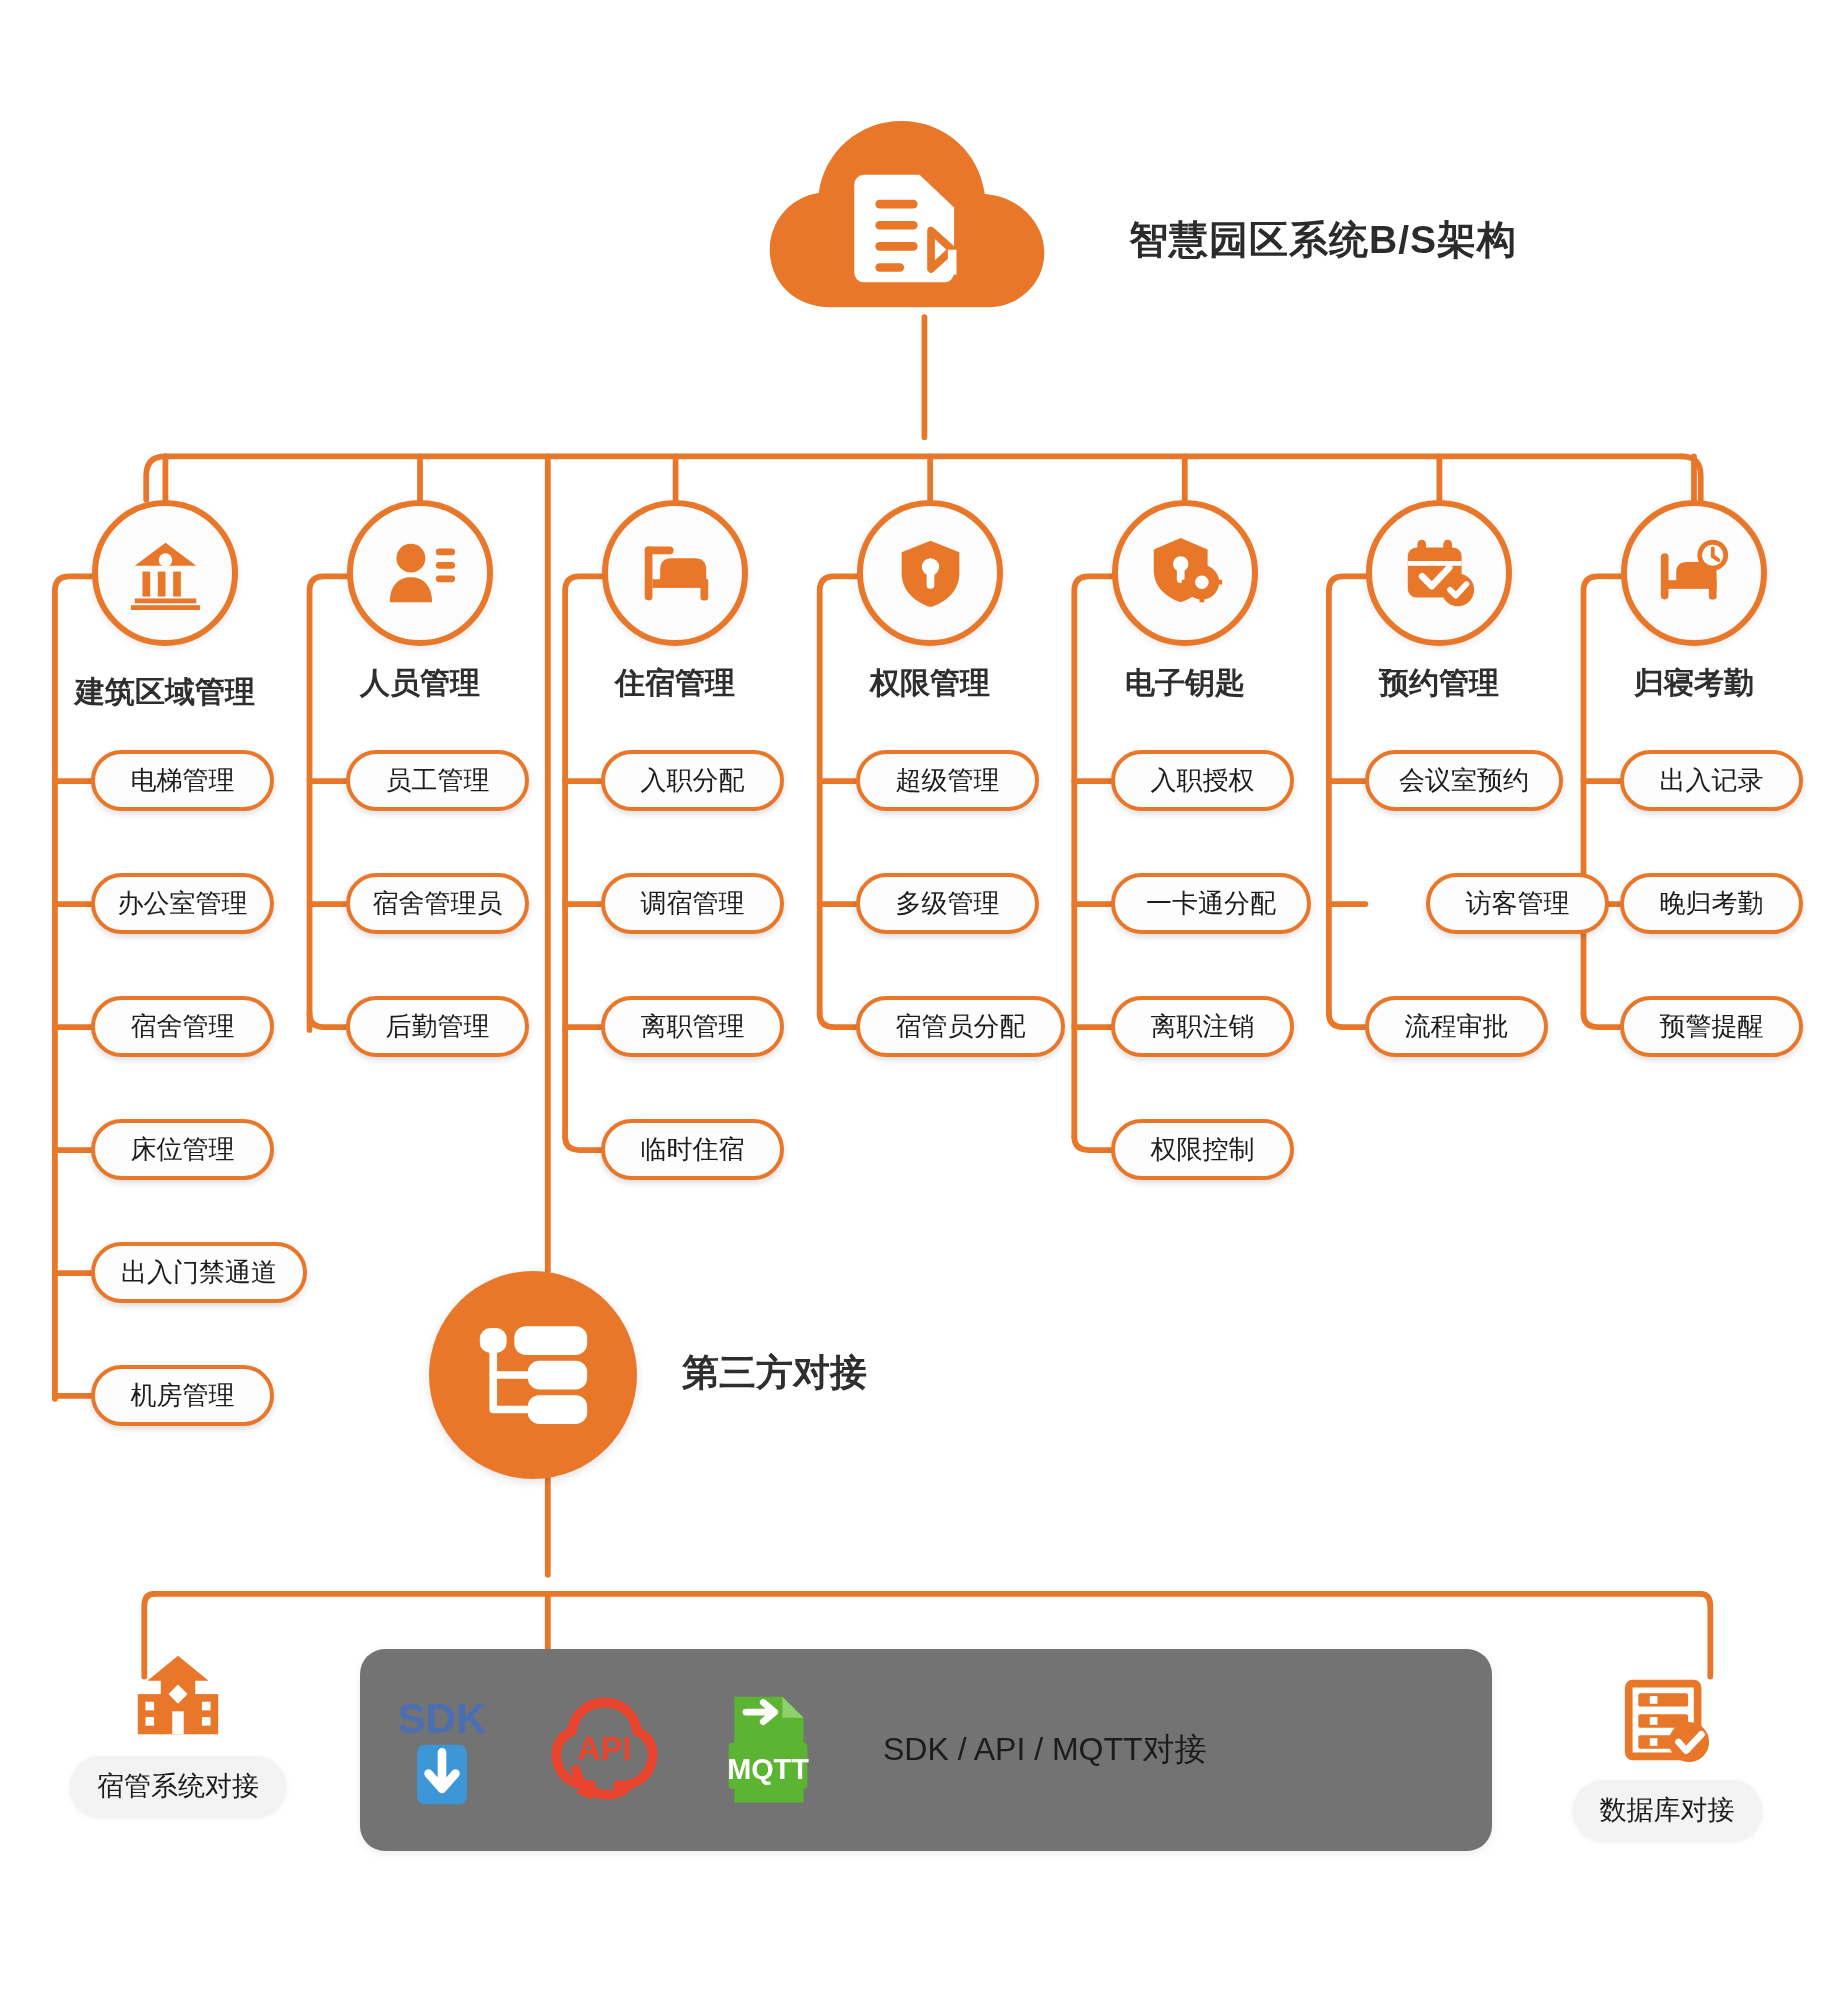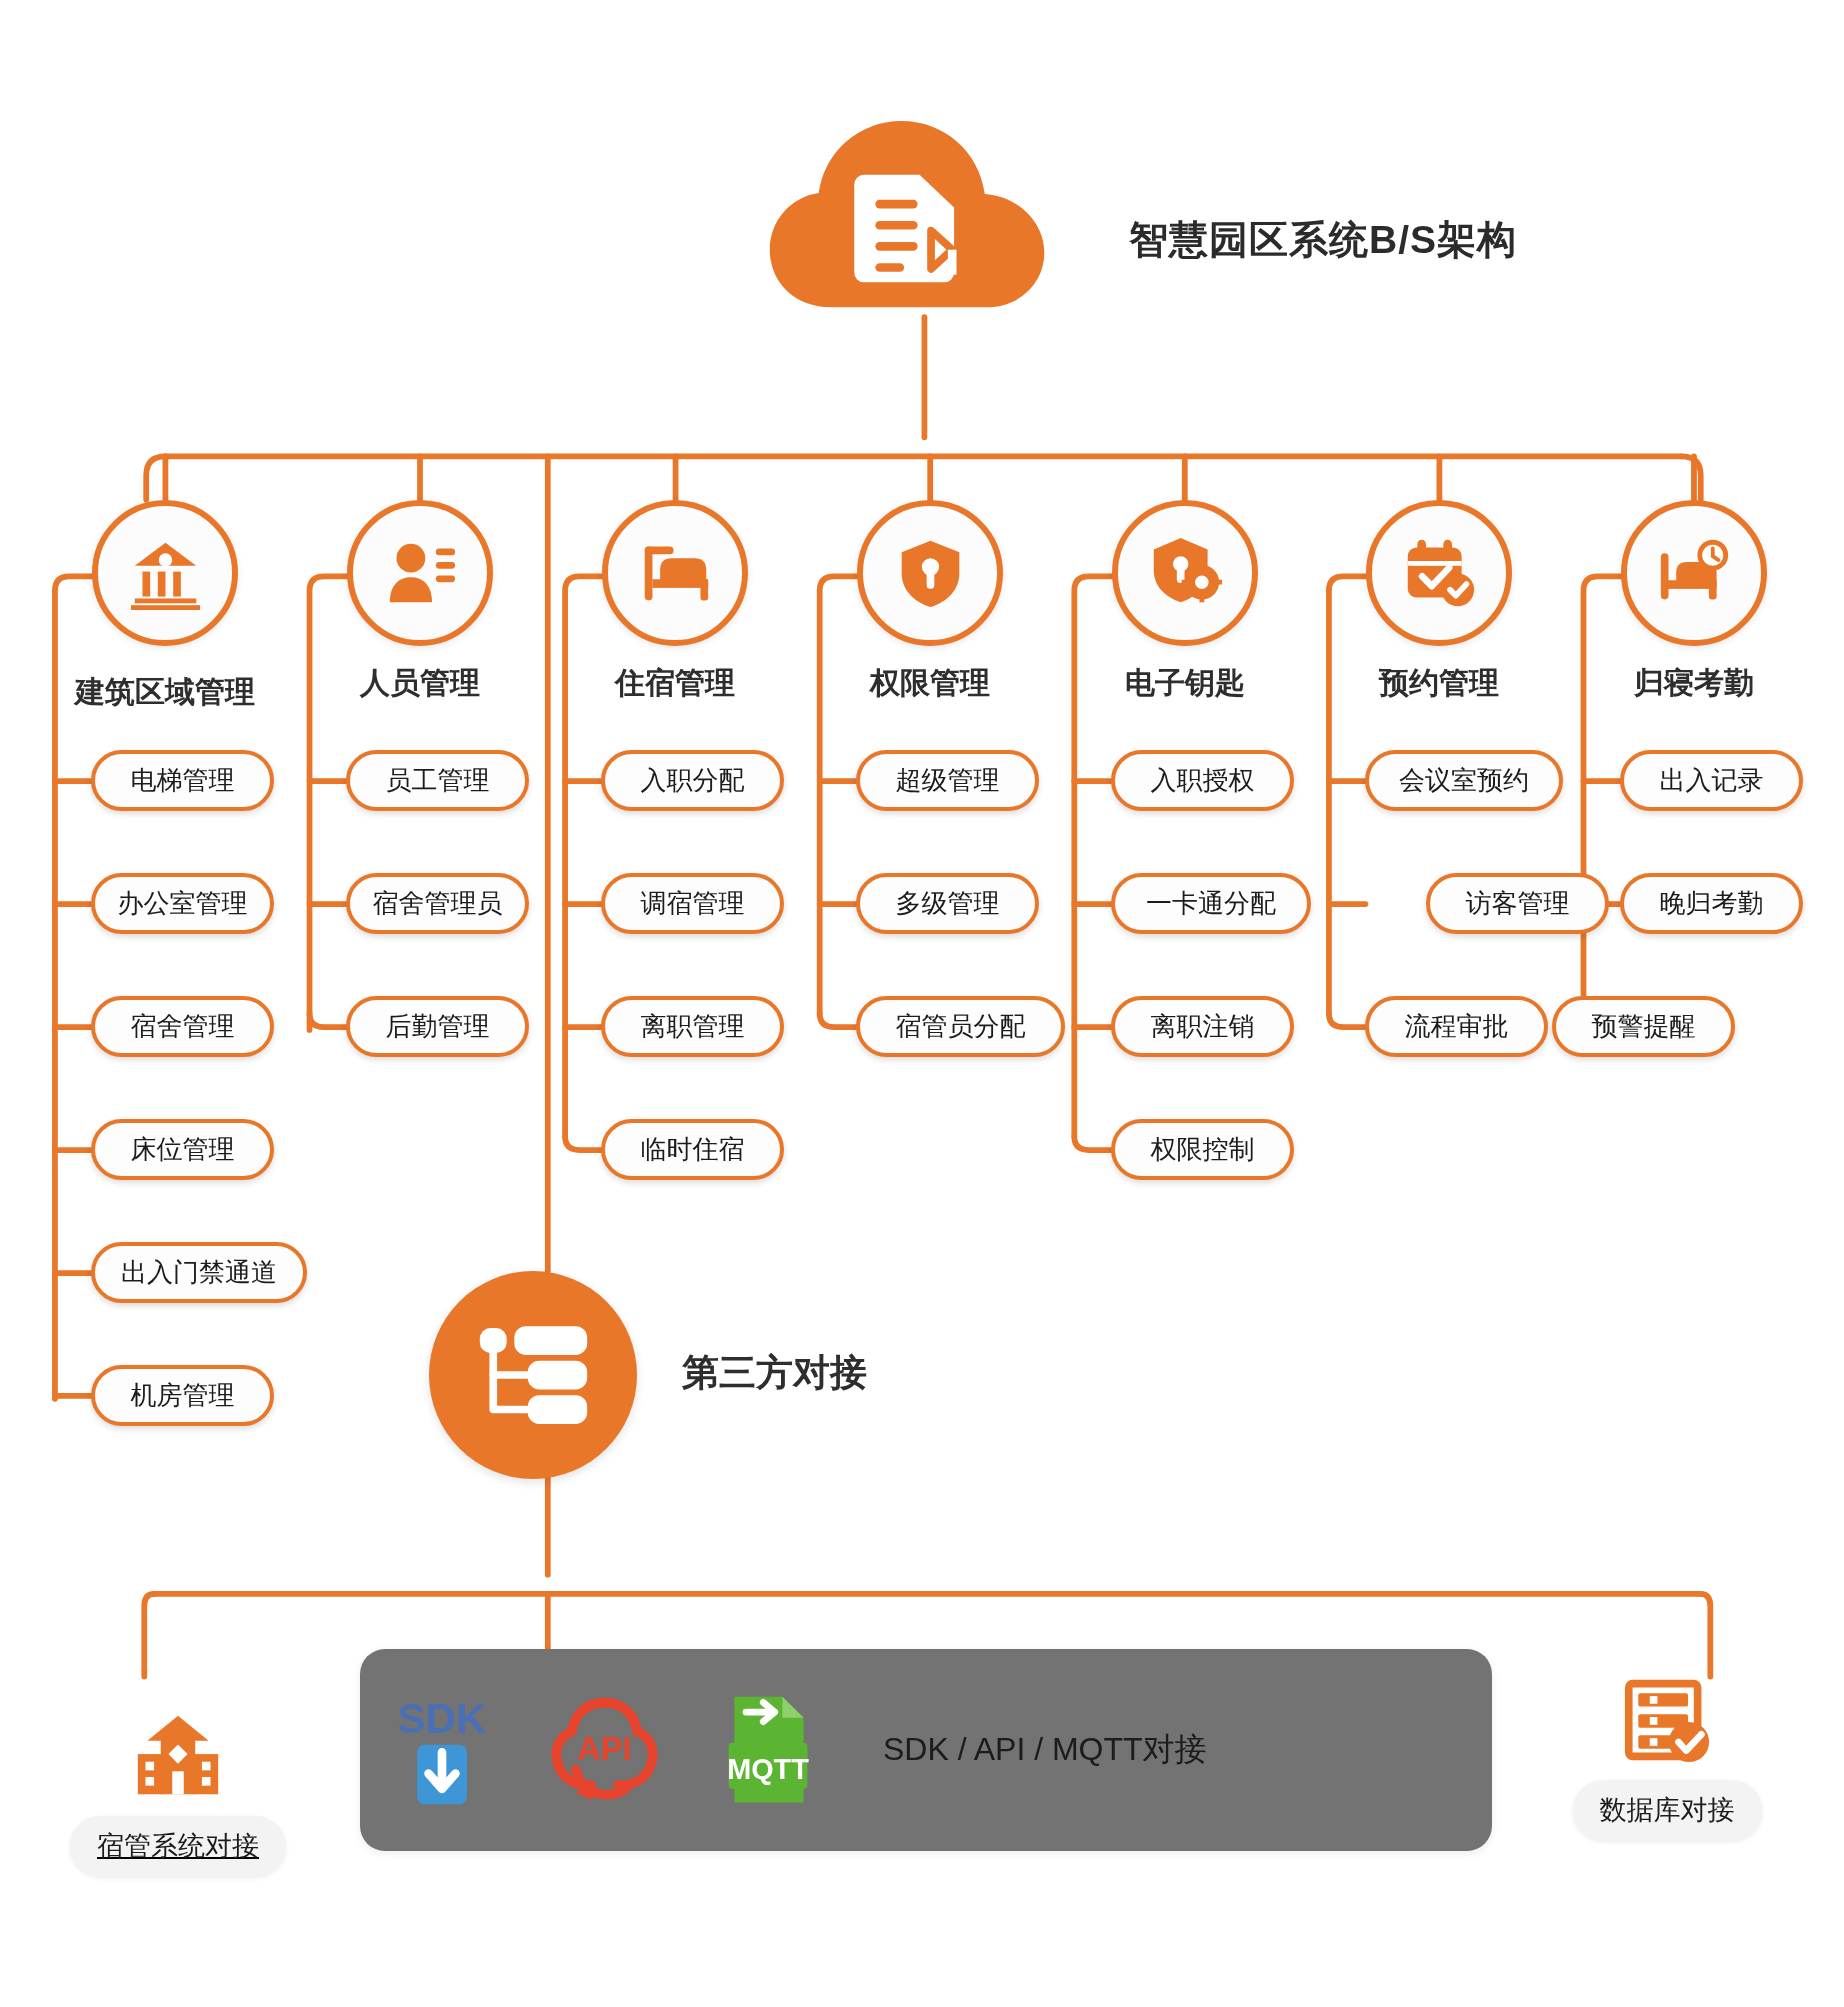--- a/index.html
+++ b/index.html
@@ -363,21 +363,21 @@
   <div class="pill" style="left:1111px; top:873px; width:200px;">一卡通分配</div>
   <div class="pill" style="left:1111px; top:996px; width:183px;">离职注销</div>
   <div class="pill" style="left:1111px; top:1119px; width:183px;">权限控制</div>
 
   <div class="pill" style="left:1365px; top:750px; width:198px;">会议室预约</div>
   <div class="pill" style="left:1426px; top:873px; width:183px;">访客管理</div>
   <div class="pill" style="left:1365px; top:996px; width:183px;">流程审批</div>
 
   <div class="pill" style="left:1620px; top:750px; width:183px;">出入记录</div>
   <div class="pill" style="left:1620px; top:873px; width:183px;">晚归考勤</div>
-  <div class="pill" style="left:1552px; top:996px; width:183px;text-align:right;">预警提醒</div>
+  <div class="pill" style="left:1620px; top:996px; width:183px;text-align:right;">预警提醒</div>
 
   <div class="third-circle">
     <svg width="115" height="106" viewBox="0 0 120 110" xmlns="http://www.w3.org/2000/svg">
       <rect x="4" y="6" width="28" height="26" rx="11" fill="#ffffff"></rect>
       <rect x="40" y="4" width="76" height="30" rx="12" fill="#ffffff"></rect>
       <rect x="54" y="40" width="62" height="30" rx="12" fill="#ffffff"></rect>
       <rect x="54" y="76" width="62" height="30" rx="12" fill="#ffffff"></rect>
       <path d="M18 32 V91 H56" stroke="#ffffff" stroke-width="8" fill="none" stroke-linecap="round" stroke-linejoin="round"></path>
       <path d="M18 55 H56" stroke="#ffffff" stroke-width="8" fill="none" stroke-linecap="round"></path>
     </svg>
@@ -406,21 +406,21 @@
         <path d="M20 8 h50 l22 22 v88 h-72 z" fill="#5cb532"></path>
         <path d="M70 8 v22 h22 z" fill="#8ed06a"></path>
         <path d="M32 24 h30 M50 14 l12 10 l-12 10" stroke="#ffffff" stroke-width="7" fill="none" stroke-linecap="round" stroke-linejoin="round"></path>
         <rect x="14" y="56" width="82" height="48" rx="4" fill="#5cb532"></rect>
         <text x="55" y="94" text-anchor="middle" font-family="Liberation Sans, sans-serif" font-size="30" font-weight="700" fill="#ffffff">MQTT</text>
       </svg>
     </div>
     <div class="integration-text">SDK / API / MQTT对接</div>
   </div>
 
-  <div class="endpoint" style="left:34px; top:1712px;text-decoration:underline;">
+  <div class="endpoint" style="left:34px; top:1652px;">
     <div class="ep-icon">
       <svg width="88" height="88" viewBox="0 0 92 92" xmlns="http://www.w3.org/2000/svg">
         <path d="M46 4 L78 30 H14 Z" fill="#e8772a"></path>
         <rect x="28" y="28" width="36" height="58" fill="#e8772a"></rect>
         <rect x="4" y="44" width="26" height="42" fill="#e8772a"></rect>
         <rect x="62" y="44" width="26" height="42" fill="#e8772a"></rect>
         <path d="M46 34 l10 10 l-10 10 l-10 -10 z" fill="#ffffff"></path>
         <rect x="40" y="62" width="12" height="24" fill="#ffffff"></rect>
         <rect x="12" y="52" width="9" height="9" fill="#ffffff"></rect>
         <rect x="12" y="68" width="9" height="9" fill="#ffffff"></rect>

